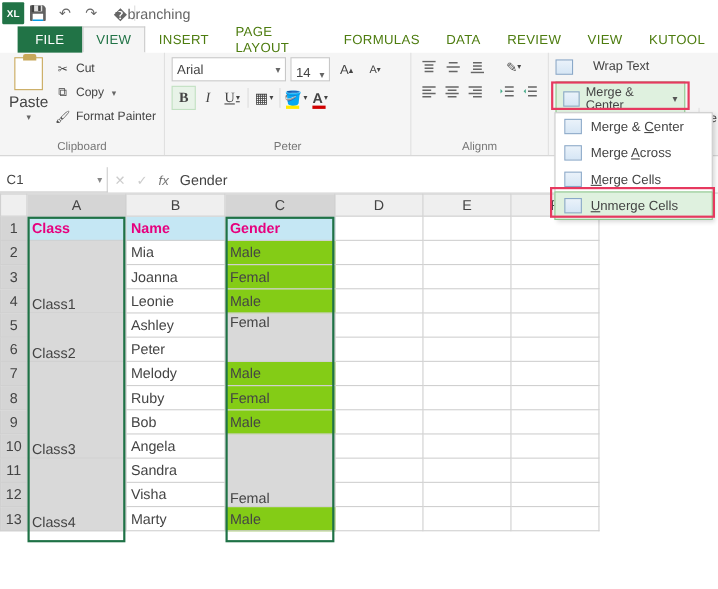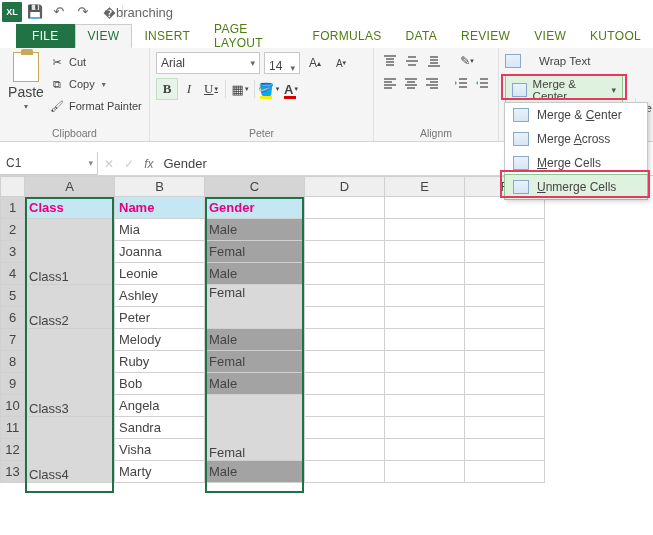--- a/index.html
+++ b/index.html
@@ -93,21 +93,21 @@
 
   .col-A { width: 90px; }
   .col-B { width: 90px; }
   .col-C { width: 100px; }
   .col-D { width: 80px; }
   .col-E { width: 80px; }
   .col-F { width: 80px; }
 
   
   .hdr-cell { background: #c5e7f4; color: #e6007e; font-weight: bold; font-size: 15px; }
-  .sel-col { background: #a3a3a3; }
+  .sel-col { background: #84cc16; }
   .merged { background: #d9d9d9; vertical-align: bottom !important; }
   
   
   .sel-outline { position: absolute; border: 2px solid #1f7246; pointer-events: none; }
   .sel-A { left: 25px; top: 21px; width: 89px; height: 296px; }
   .sel-C { left: 205px; top: 21px; width: 99px; height: 296px; }
 
   
   u.acc { text-decoration: underline; }
 </style>

